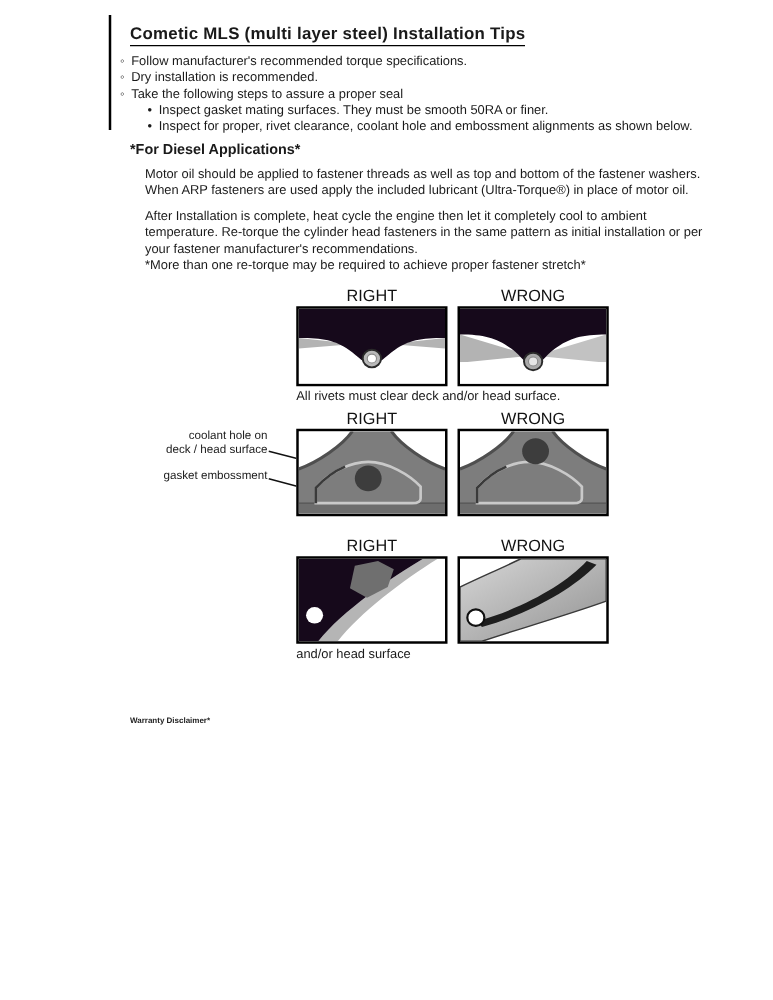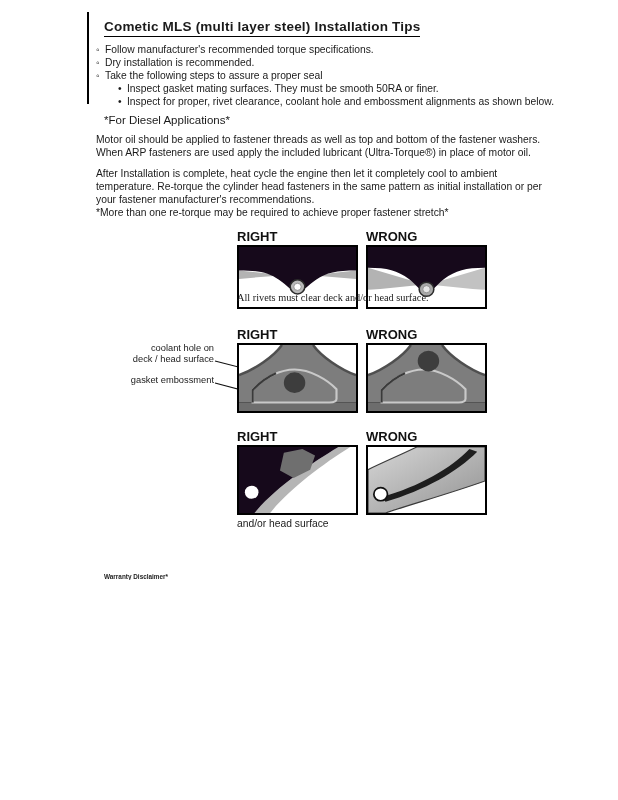--- a/index.html
+++ b/index.html
@@ -14,27 +14,27 @@
     font-size:13.5px; font-weight:bold; letter-spacing:.2px;
     border-bottom:1.6px solid #000; padding-bottom:2px; white-space:nowrap;
   }
 
   .bullets { position:absolute; left:96px; top:43px; font-size:10.3px; line-height:13px; }
   .brow { display:flex; }
   .bmark { width:9px; flex:0 0 9px; }
   .sub { margin-left:22px; }
   .submark { width:9px; flex:0 0 9px; }
 
-  .dheading { position:absolute; left:104px; top:114px; font-size:11.5px; font-weight:normal; }
-  .para { position:absolute; left:96px; width:455px; font-size:10.3px; line-height:13.2px; }
+  .dheading { position:absolute; left:104px; top:114px; font-size:11.5px; font-weight:bold; }
+  .para { position:absolute; left:116px; width:455px; font-size:10.3px; line-height:13.2px; }
   .p1 { top:133px; }
   .p2 { top:167px; }
   .note { top:206px; }
 
-  .fig-hdr { position:absolute; width:121px; text-align:left; font-size:13px; color:#111;font-weight:bold; }
+  .fig-hdr { position:absolute; width:121px; text-align:center; font-size:13px; color:#111; }
   .figbox {
     position:absolute; width:121px; border:2px solid #000; box-sizing:border-box;
     background:#fff; overflow:hidden;
   }
   .figbox svg { display:block; width:100%; height:100%; }
   .h64 { height:64px; }
   .h70 { height:70px; }
   .caption { position:absolute; left:237px; font-size:10.3px; line-height:11.5px; }
 
   .f2label { position:absolute; left:100px; width:114px; text-align:right; font-size:9.3px; line-height:11px; }
@@ -101,21 +101,21 @@
     <svg viewBox="0 0 120 64" preserveAspectRatio="none">
       <rect x="0" y="0" width="120" height="64" fill="#ffffff"></rect>
       <polygon points="0,22 58,40 0,46" fill="#b3b3b3"></polygon>
       <polygon points="120,22 62,40 120,46" fill="#c2c2c2"></polygon>
       <path d="M0,0 H120 V22 C100,22 90,25 78,34 C69,41 66,48.5 60,48.5 C54,48.5 51,41 42,34 C30,25 20,22 0,22 Z" fill="#16091b"></path>
       <rect x="0" y="45.5" width="120" height="18.5" fill="#ffffff"></rect>
       <circle cx="60" cy="45" r="7.5" fill="#a9a9a9" stroke="#2a2a2a" stroke-width="1.6"></circle>
       <circle cx="60" cy="45" r="3.8" fill="#e6e6e6" stroke="#8a8a8a" stroke-width="0.9"></circle>
     </svg>
   </div>
-  <div class="caption" style="top:292px;font-family:Liberation Serif, serif;">All rivets must clear deck and/or head surface.</div>
+  <div class="caption" style="top:312px;">All rivets must clear deck and/or head surface.</div>
 
   <div class="fig-hdr" style="left:237px; top:327px;">RIGHT</div>
   <div class="fig-hdr" style="left:366px; top:327px;">WRONG</div>
 
   <div class="f2label" style="top:343px;">
     <div>coolant hole on</div>
     <div>deck / head surface</div>
   </div>
   <div class="f2label" style="top:375px;">gasket embossment</div>
 

